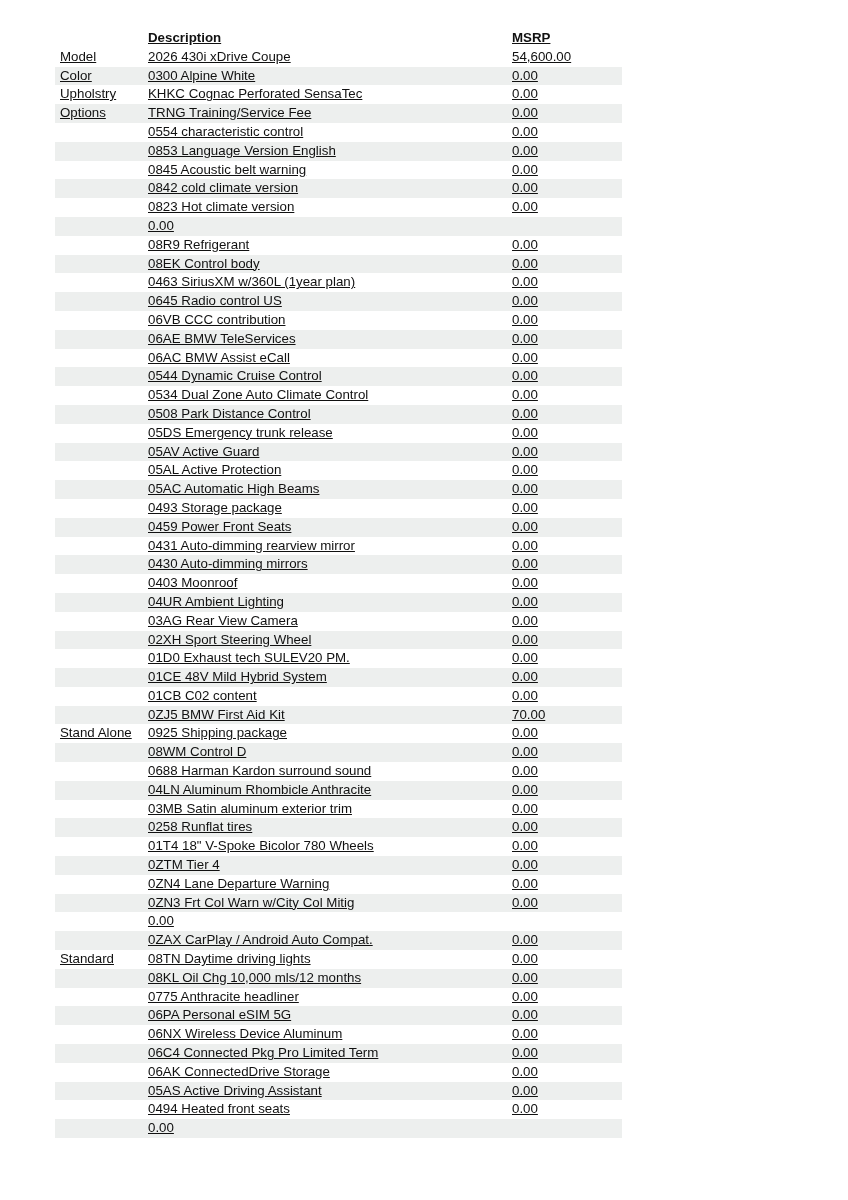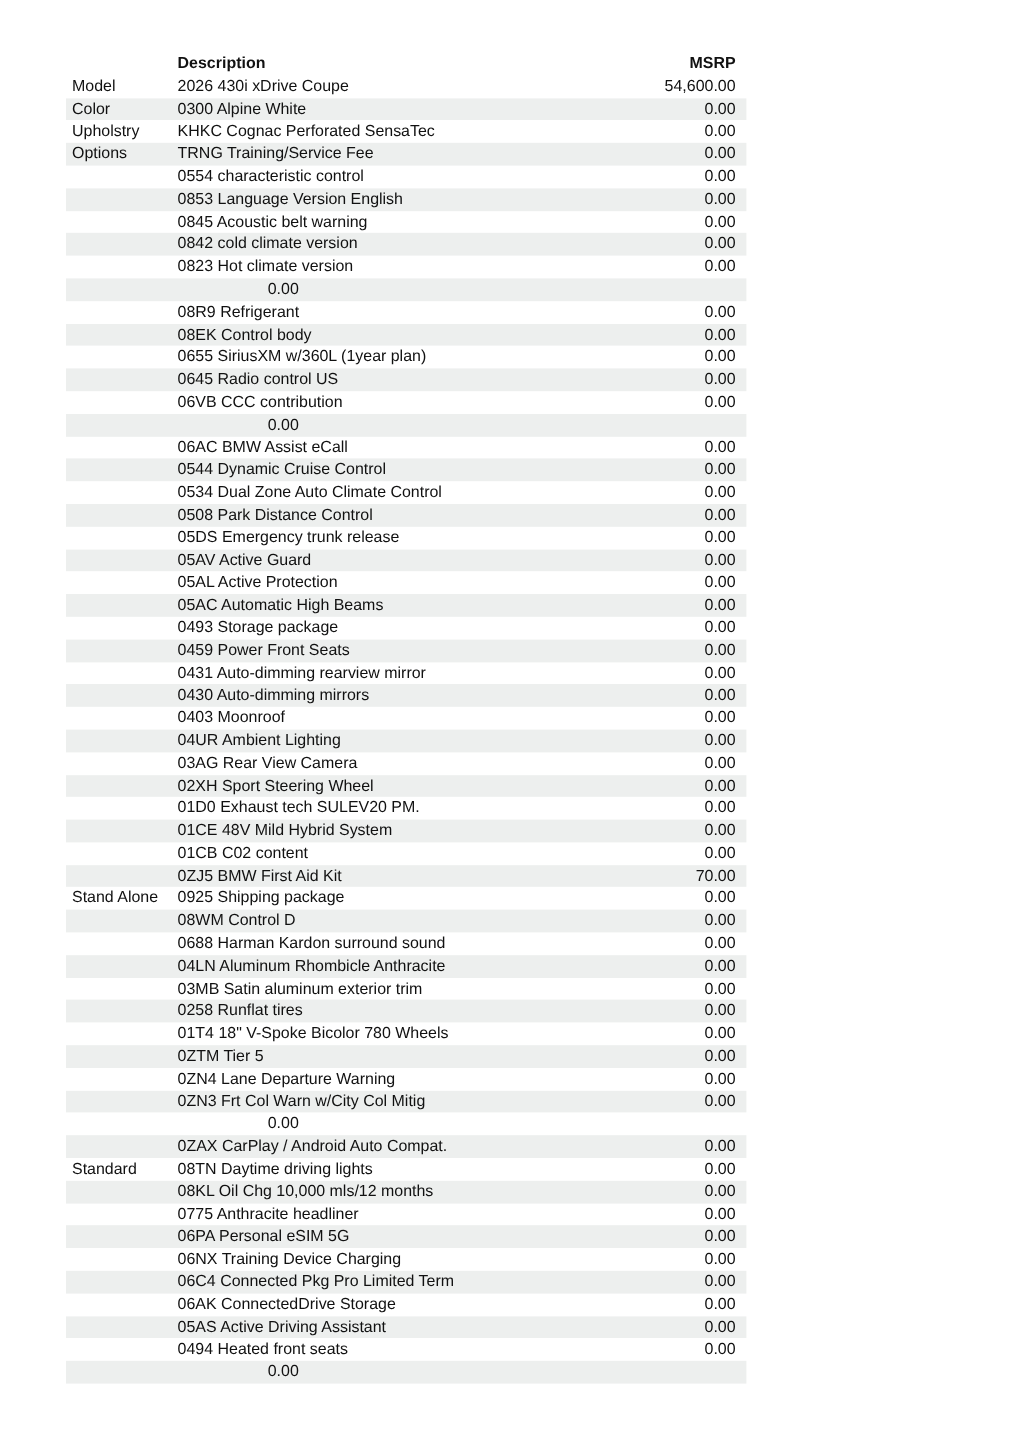--- a/index.html
+++ b/index.html
@@ -6,22 +6,23 @@
   html, body {
     width: 848px;
     height: 1200px;
     background: #ffffff;
     font-family: "Liberation Sans", "DejaVu Sans", sans-serif;
     color: #111111;
   }
   .sheet {
     position: absolute;
     left: 55px;
-    top: 44px;
+    top: 29px;
     width: 567px;
+    text-decoration: underline;
   }
   .hdr-row, .row {
     display: flex;
     align-items: center;
     height: 18.8px;
     font-size: 13.3px;
     line-height: 18.8px;
     white-space: nowrap;
   }
   .hdr-row { font-weight: bold; }
@@ -31,21 +32,21 @@
     padding-left: 5px;
     overflow: hidden;
   }
   .cell-desc {
     flex: 1 1 auto;
     overflow: hidden;
   }
   .cell-msrp {
     flex: 0 0 110px;
     width: 110px;
-    text-align: right;
+    text-align: left;
     padding-right: 9px;
   }
   .rows .row:nth-child(even) { background: #edefee; }
 </style>
 </head>
 <body>
 
 <div class="sheet">
   <div class="hdr-row">
     <div class="cell-label"></div>
@@ -107,35 +108,36 @@
     <div class="cell-desc">08R9 Refrigerant</div>
     <div class="cell-msrp">0.00</div>
   </div>
       <div class="row">
     <div class="cell-label"></div>
     <div class="cell-desc">08EK Control body</div>
     <div class="cell-msrp">0.00</div>
   </div>
       <div class="row">
     <div class="cell-label"></div>
-    <div class="cell-desc">0655 SiriusXM w/360L (1year plan)</div>
+    <div class="cell-desc">0463 SiriusXM w/360L (1year plan)</div>
     <div class="cell-msrp">0.00</div>
   </div>
       <div class="row">
     <div class="cell-label"></div>
     <div class="cell-desc">0645 Radio control US</div>
     <div class="cell-msrp">0.00</div>
   </div>
       <div class="row">
     <div class="cell-label"></div>
     <div class="cell-desc">06VB CCC contribution</div>
     <div class="cell-msrp">0.00</div>
   </div>
       <div class="row">
     <div class="cell-label"></div>
+    <div class="cell-desc">06AE BMW TeleServices</div>
     <div class="cell-msrp">0.00</div>
   </div>
       <div class="row">
     <div class="cell-label"></div>
     <div class="cell-desc">06AC BMW Assist eCall</div>
     <div class="cell-msrp">0.00</div>
   </div>
       <div class="row">
     <div class="cell-label"></div>
     <div class="cell-desc">0544 Dynamic Cruise Control</div>
@@ -261,21 +263,21 @@
     <div class="cell-desc">0258 Runflat tires</div>
     <div class="cell-msrp">0.00</div>
   </div>
       <div class="row">
     <div class="cell-label"></div>
     <div class="cell-desc">01T4 18" V-Spoke Bicolor 780 Wheels</div>
     <div class="cell-msrp">0.00</div>
   </div>
       <div class="row">
     <div class="cell-label"></div>
-    <div class="cell-desc">0ZTM Tier 5</div>
+    <div class="cell-desc">0ZTM Tier 4</div>
     <div class="cell-msrp">0.00</div>
   </div>
       <div class="row">
     <div class="cell-label"></div>
     <div class="cell-desc">0ZN4 Lane Departure Warning</div>
     <div class="cell-msrp">0.00</div>
   </div>
       <div class="row">
     <div class="cell-label"></div>
     <div class="cell-desc">0ZN3 Frt Col Warn w/City Col Mitig</div>
@@ -305,21 +307,21 @@
     <div class="cell-desc">0775 Anthracite headliner</div>
     <div class="cell-msrp">0.00</div>
   </div>
       <div class="row">
     <div class="cell-label"></div>
     <div class="cell-desc">06PA Personal eSIM 5G</div>
     <div class="cell-msrp">0.00</div>
   </div>
       <div class="row">
     <div class="cell-label"></div>
-    <div class="cell-desc">06NX Training Device Charging</div>
+    <div class="cell-desc">06NX Wireless Device Aluminum</div>
     <div class="cell-msrp">0.00</div>
   </div>
       <div class="row">
     <div class="cell-label"></div>
     <div class="cell-desc">06C4 Connected Pkg Pro Limited Term</div>
     <div class="cell-msrp">0.00</div>
   </div>
       <div class="row">
     <div class="cell-label"></div>
     <div class="cell-desc">06AK ConnectedDrive Storage</div>

